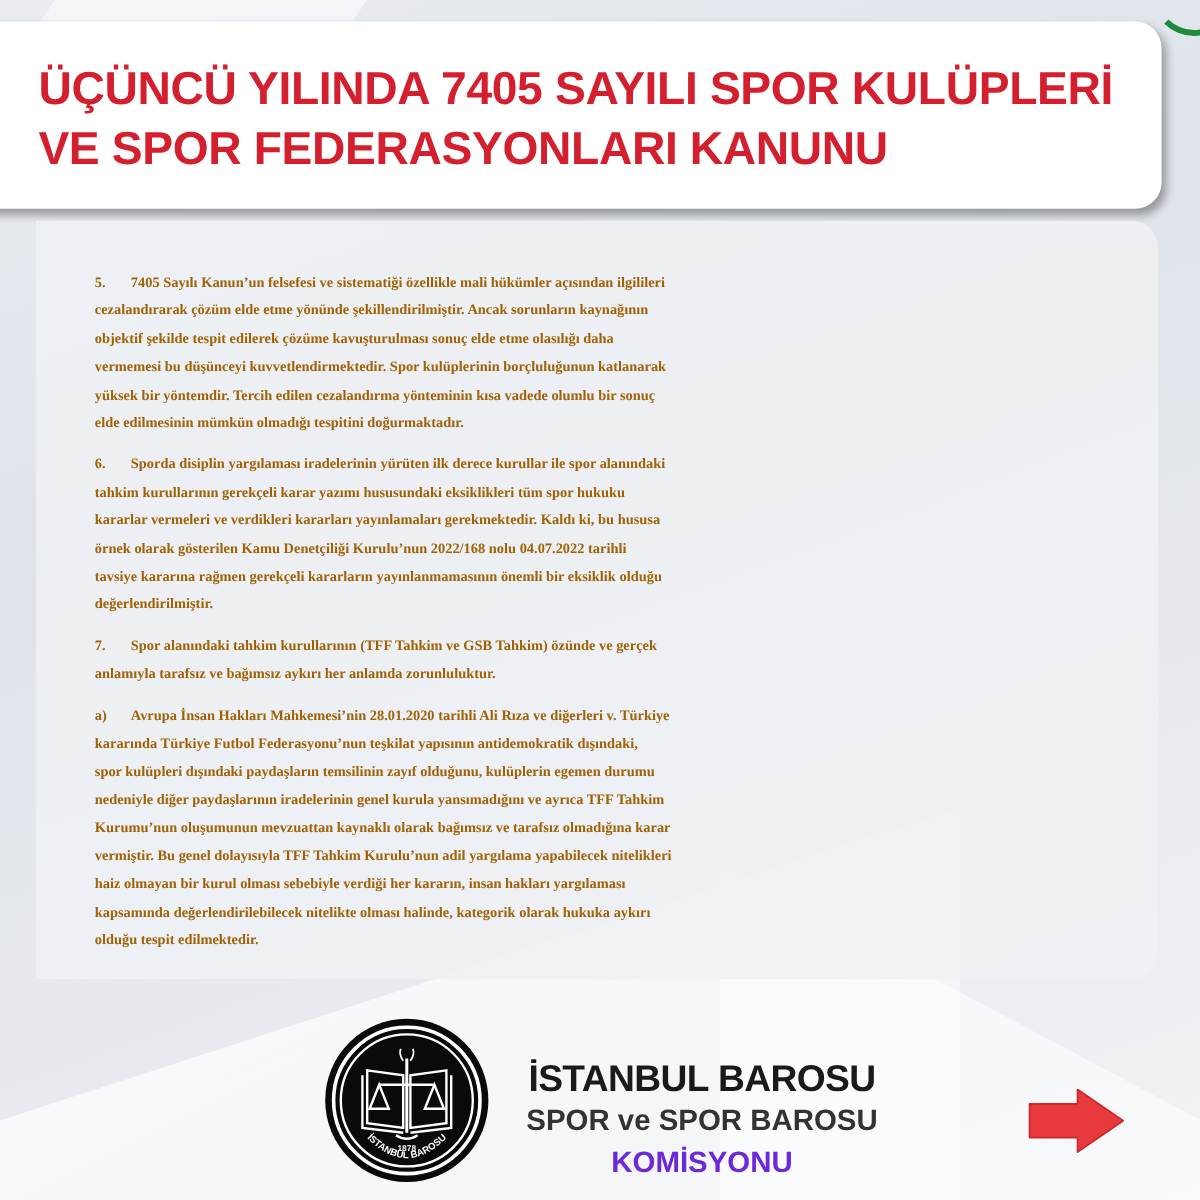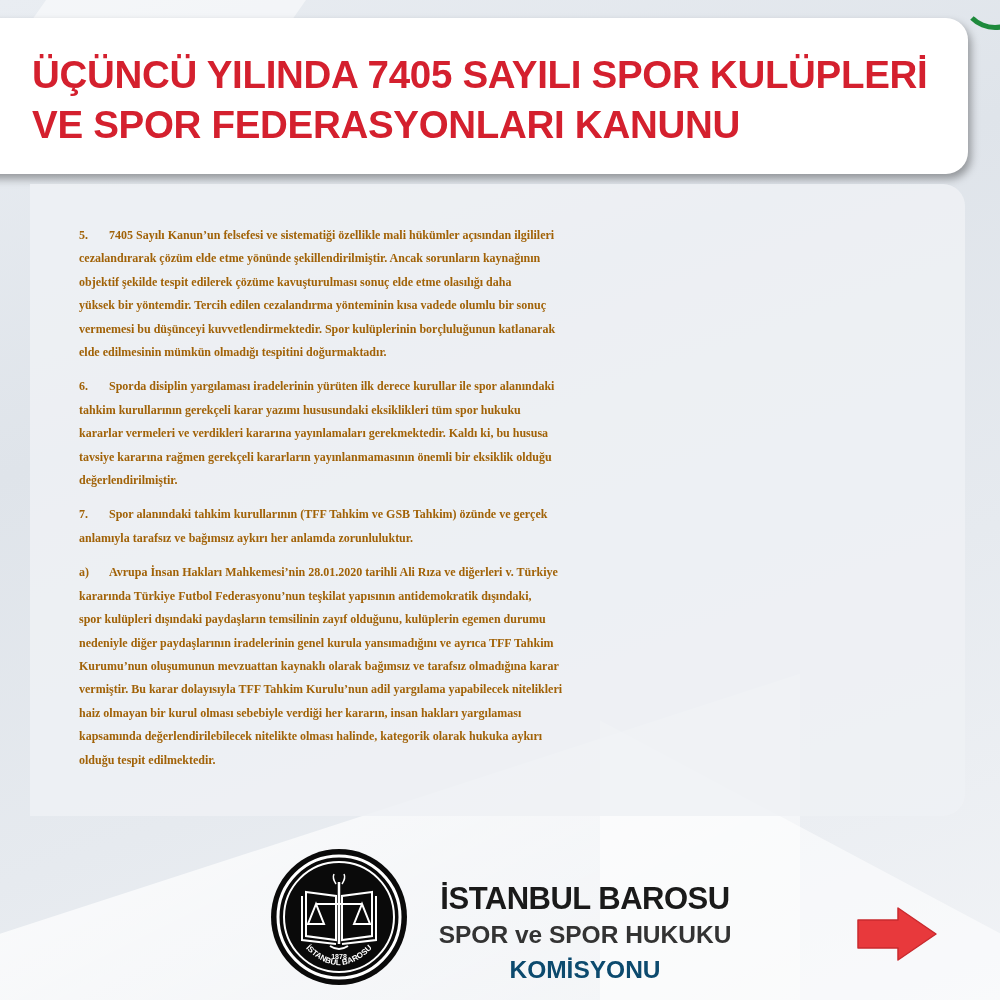--- a/index.html
+++ b/index.html
@@ -71,21 +71,21 @@
   }
   .footer-text {
     position: absolute; left: 420px; top: 880px; width: 330px;
     text-align: center;
     font-family: "Liberation Sans", sans-serif;
     font-weight: bold;
     color: #222;
   }
   .org-name { font-size: 31px; line-height: 38px; letter-spacing: -0.5px; color: #1a1a1a; }
   .org-sub1 { font-size: 24.5px; line-height: 34px; color: #333; }
-  .org-sub2 { font-size: 24.5px; line-height: 36px; color: #0c4a6e; }
+  .org-sub2 { font-size: 24.5px; line-height: 36px; color: #6d28d9; }
   .next-arrow {
     position: absolute; left: 856px; top: 906px; width: 82px; height: 56px; cursor: pointer;
   }
 </style>
 </head>
 <body>
 
 <div class="bg-shape s1"></div>
 <div class="bg-shape s2"></div>
 <div class="bg-shape s3"></div>
@@ -96,42 +96,43 @@
   <span class="title-line">VE SPOR FEDERASYONLARI KANUNU</span>
 </div>
 
 <div class="text-panel"></div>
 
 <div class="content">
   <div class="para">
     <span class="line"><span class="num">5.</span><span>7405 Sayılı Kanun’un felsefesi ve sistematiği özellikle mali hükümler açısından ilgilileri</span></span>
     <span class="line">cezalandırarak çözüm elde etme yönünde şekillendirilmiştir. Ancak sorunların kaynağının</span>
     <span class="line">objektif şekilde tespit edilerek çözüme kavuşturulması sonuç elde etme olasılığı daha</span>
+    <span class="line">vermemesi bu düşünceyi kuvvetlendirmektedir.  Spor kulüplerinin borçluluğunun katlanarak</span>
     <span class="line">yüksek bir yöntemdir. Tercih edilen cezalandırma yönteminin kısa vadede olumlu bir sonuç</span>
-    <span class="line">vermemesi bu düşünceyi kuvvetlendirmektedir.  Spor kulüplerinin borçluluğunun katlanarak</span>
     <span class="line">elde edilmesinin mümkün olmadığı tespitini doğurmaktadır.</span>
   </div>
   <div class="para">
     <span class="line"><span class="num">6.</span><span>Sporda disiplin yargılaması iradelerinin yürüten ilk derece kurullar ile spor alanındaki</span></span>
     <span class="line">tahkim kurullarının gerekçeli karar yazımı hususundaki eksiklikleri tüm spor hukuku</span>
-    <span class="line">kararlar vermeleri ve verdikleri kararına yayınlamaları gerekmektedir. Kaldı ki, bu hususa</span>
+    <span class="line">kararlar vermeleri ve verdikleri kararları yayınlamaları gerekmektedir. Kaldı ki, bu hususa</span>
+    <span class="line">örnek olarak gösterilen Kamu Denetçiliği Kurulu’nun 2022/168 nolu 04.07.2022 tarihli</span>
     <span class="line">tavsiye kararına rağmen gerekçeli kararların yayınlanmamasının önemli bir eksiklik olduğu</span>
     <span class="line">değerlendirilmiştir.</span>
   </div>
   <div class="para">
     <span class="line"><span class="num">7.</span><span>Spor alanındaki tahkim kurullarının (TFF Tahkim ve GSB Tahkim) özünde ve gerçek</span></span>
     <span class="line">anlamıyla tarafsız ve bağımsız aykırı her anlamda zorunluluktur.</span>
   </div>
   <div class="para">
     <span class="line"><span class="num">a)</span><span>Avrupa İnsan Hakları Mahkemesi’nin 28.01.2020 tarihli Ali Rıza ve diğerleri v. Türkiye</span></span>
     <span class="line">kararında Türkiye Futbol Federasyonu’nun teşkilat yapısının antidemokratik dışındaki,</span>
     <span class="line">spor kulüpleri dışındaki paydaşların temsilinin zayıf olduğunu, kulüplerin egemen durumu</span>
     <span class="line">nedeniyle diğer paydaşlarının iradelerinin genel kurula yansımadığını ve ayrıca TFF Tahkim</span>
     <span class="line">Kurumu’nun oluşumunun mevzuattan kaynaklı olarak bağımsız ve tarafsız olmadığına karar</span>
-    <span class="line">vermiştir. Bu karar dolayısıyla TFF Tahkim Kurulu’nun adil yargılama yapabilecek nitelikleri</span>
+    <span class="line">vermiştir. Bu genel dolayısıyla TFF Tahkim Kurulu’nun adil yargılama yapabilecek nitelikleri</span>
     <span class="line">haiz olmayan bir kurul olması sebebiyle verdiği her kararın, insan hakları yargılaması</span>
     <span class="line">kapsamında değerlendirilebilecek nitelikte olması halinde, kategorik olarak hukuka aykırı</span>
     <span class="line">olduğu tespit edilmektedir.</span>
   </div>
 </div>
 
 <div class="footer-logo">
   <svg width="138" height="138" viewBox="0 0 138 138">
     <circle cx="69" cy="69" r="68" fill="#0a0a0a"></circle>
     <circle cx="69" cy="69" r="61" fill="none" stroke="#ffffff" stroke-width="3"></circle>
@@ -151,21 +152,21 @@
     <text x="69" y="111" text-anchor="middle" fill="#fff" font-family="Liberation Sans, sans-serif" font-size="7" font-weight="bold">1878</text>
     <path id="ringpath" d="M30 94 Q69 140 108 94" fill="none"></path>
     <text fill="#fff" font-family="Liberation Sans, sans-serif" font-size="8" font-weight="bold">
       <textPath href="#ringpath" startOffset="50%" text-anchor="middle">İSTANBUL BAROSU</textPath>
     </text>
   </svg>
 </div>
 
 <div class="footer-text">
   <div class="org-name">İSTANBUL BAROSU</div>
-  <div class="org-sub1">SPOR ve SPOR HUKUKU</div>
+  <div class="org-sub1">SPOR ve SPOR BAROSU</div>
   <div class="org-sub2">KOMİSYONU</div>
 </div>
 
 <div class="next-arrow">
   <svg width="82" height="56" viewBox="0 0 82 56">
     <path d="M2 14 L42 14 L42 2 L80 28 L42 54 L42 42 L2 42 Z" fill="#e8393c" stroke="#c92a2e" stroke-width="1.5" stroke-linejoin="round"></path>
   </svg>
 </div>
 
 </body></html>

